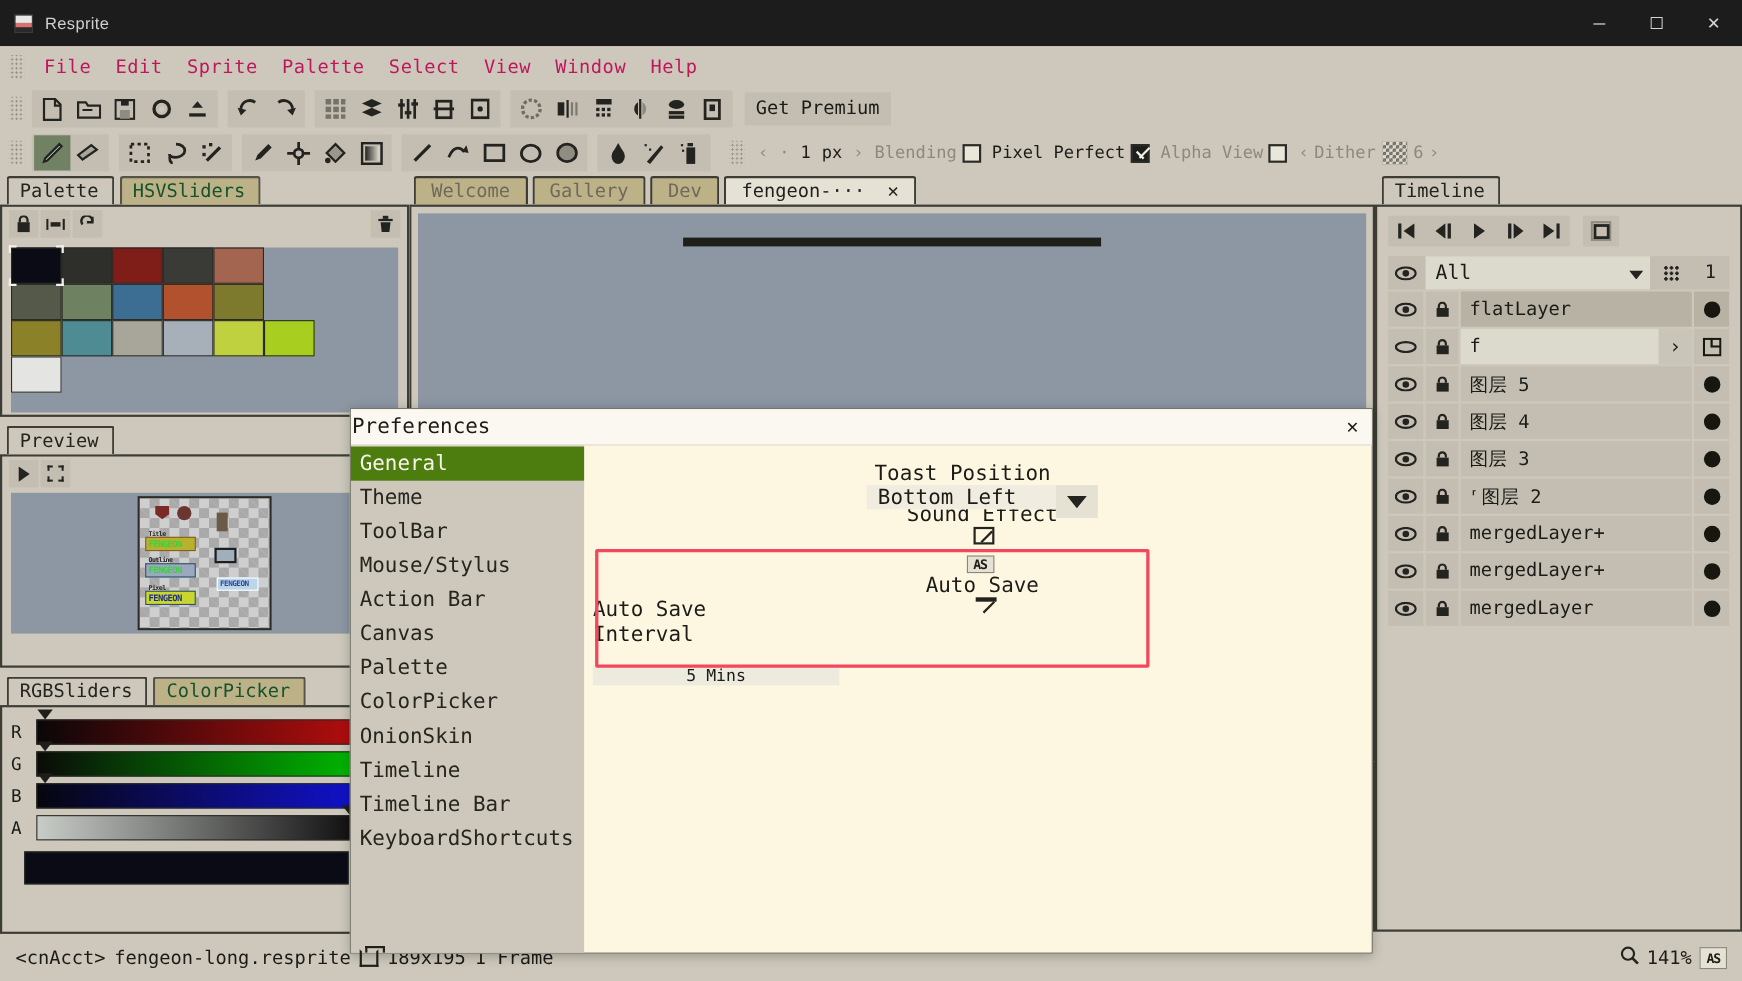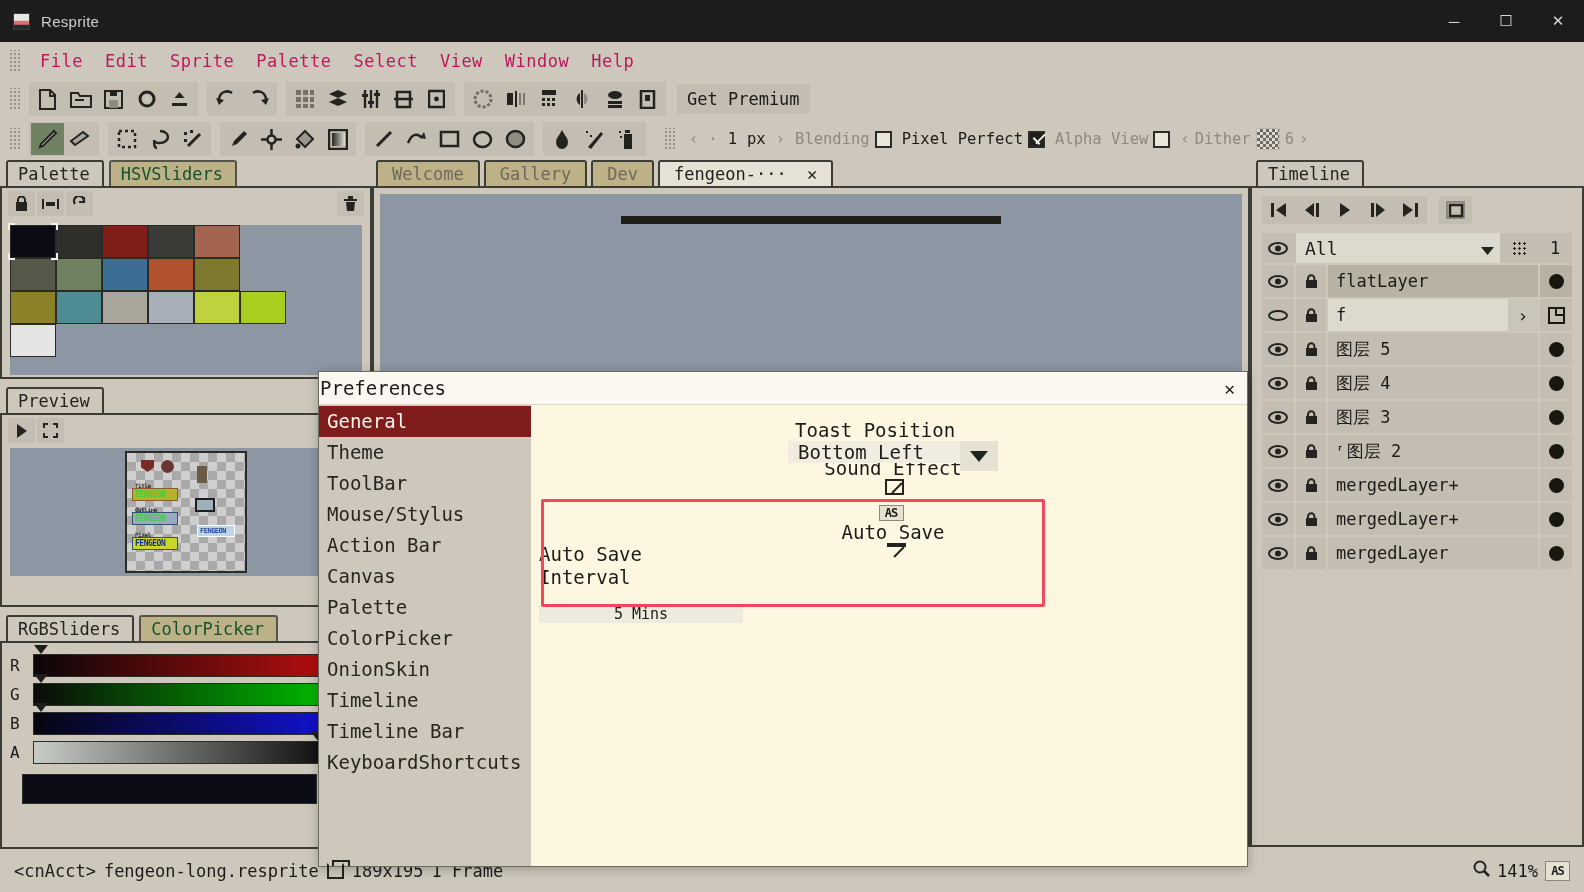--- a/index.html
+++ b/index.html
@@ -126,35 +126,35 @@
   #prefs{
     position:absolute;left:318px;top:212px;width:930px;height:496px;
     background:#fdf6e0;border:1px solid #6b6b60;
     box-shadow:0 2px 10px rgba(0,0,0,.25);display:flex;flex-direction:column;
   }
   #prefsTitle{height:33px;background:#faf8f1;display:flex;align-items:center;
     padding:0 6px 0 1px;font-size:19px;border-bottom:1px solid #ddd8c7;}
   #prefsBody{flex:1;display:flex;min-height:0;}
   #prefsNav{width:212px;background:#cdc8bb;padding-top:1px;}
   .navitem{font-size:19px;padding:2px 0 2px 8px;line-height:27px;color:#26261f;}
-  .navitem.active{background:#7f1d1d;color:#f6f4ea;}
+  .navitem.active{background:#4d7c0f;color:#f6f4ea;}
   #prefsPane{flex:1;position:relative;padding:14px 0 0 8px;}
   .prow{display:flex;align-items:center;height:38px;flex-direction:column;}
   .plbl{font-size:19px;width:196px;}
   .psel{width:210px;height:30px;background:#f0ede0;display:flex;align-items:center;
         padding-left:10px;font-size:19px;position:relative;}
   .pselarrow{position:absolute;right:0;top:0;width:38px;height:30px;background:#e6e2d3;
         display:flex;align-items:center;justify-content:center;}
   .bigchk{width:19px;height:19px;border:2px solid #24241e;display:inline-block;position:relative;background:#fdf6e0;}
   .bigchk::before{content:"";position:absolute;left:3px;top:6px;width:14px;height:2px;background:#24241e;transform:rotate(-45deg);}
   #redbox{position:absolute;left:10px;top:94px;width:504px;height:108px;
     border:3px solid #f4465c;border-radius:2px;}
   .astag{display:inline-flex;align-items:center;justify-content:center;width:25px;height:20px;
     background:#e6e2d3;border:1px solid #8b877a;font-size:12px;font-weight:bold;letter-spacing:-1px;margin-right:4px;}
-  .pfield{width:204px;height:27px;background:#edeade;display:flex;align-items:center;
+  .pfield{width:224px;height:27px;background:#edeade;display:flex;align-items:center;
     justify-content:center;font-size:15px;}
   
   #status{height:47px;display:flex;align-items:center;background:#cdc8bb;padding:0 14px;font-size:17px;gap:8px;}
   #status .right{margin-left:auto;display:flex;align-items:center;gap:7px;}
   .frameicon{width:17px;height:16px;border:2px solid #20201b;border-top-color:transparent;position:relative;}
   .frameicon::after{content:"";position:absolute;left:3px;top:-5px;width:14px;height:4px;border:2px solid #20201b;border-bottom:none;}
 </style>
 </head>
 <body>
 

